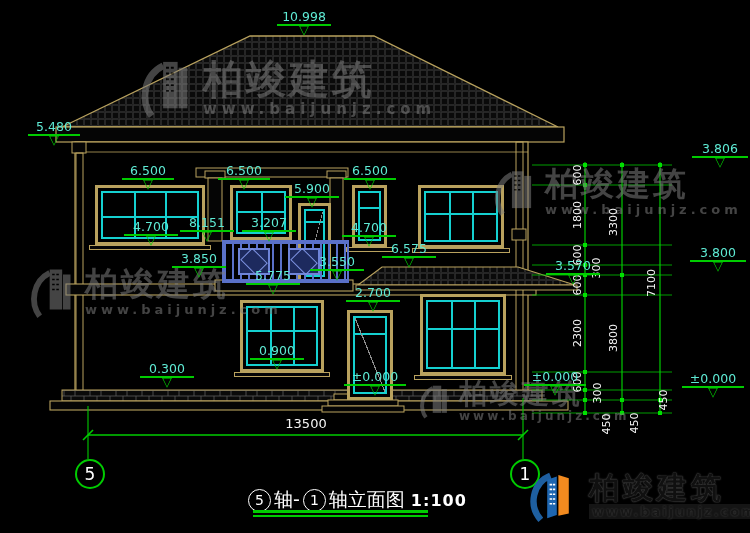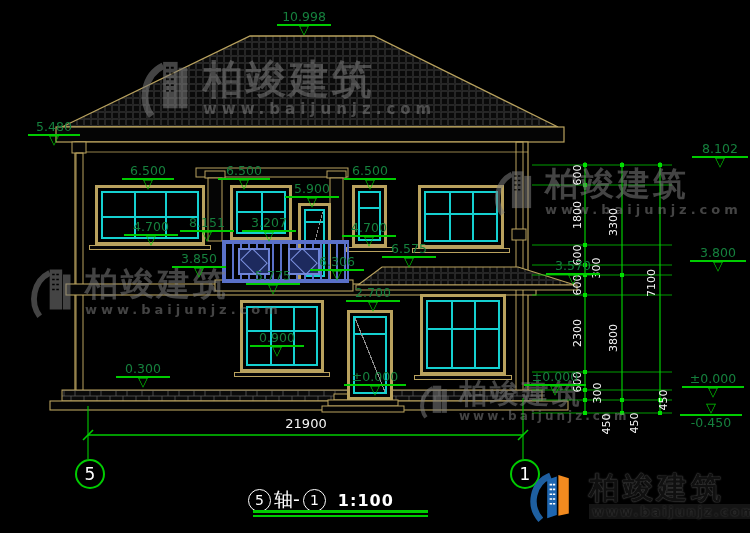--- a/index.html
+++ b/index.html
@@ -21,40 +21,40 @@
   
   .railing{position:absolute;z-index:2;}
   .rail-top,.rail-bot{height:4px;background:var(--blue);}
   .balusters{height:35px;background:repeating-linear-gradient(90deg,var(--blue) 0 2px,transparent 2px 8px);
              border-left:2px solid var(--blue);border-right:2px solid var(--blue);box-sizing:border-box;}
   .panel{position:absolute;top:8px;width:32px;height:27px;background:#1d2a5e;border:2px solid #6E84D8;box-sizing:border-box;}
   .panel::before{content:"";position:absolute;inset:3px;border:1.5px solid #7d92e0;transform:rotate(45deg);}
 
   
   .em{position:absolute;display:flex;flex-direction:column;align-items:center;z-index:5;}
-  .ev{color:#15803d;font-size:12.5px;line-height:14px;white-space:nowrap;}
+  .ev{color:#5eead4;font-size:12.5px;line-height:14px;white-space:nowrap;}
   .el{display:block;height:2px;background:var(--green);width:100%;}
   .et{color:var(--green);font-size:13px;line-height:10px;height:11px;margin-top:-1px;}
   .et::before{content:"▽";}
 
   
   .vd{position:absolute;color:#f5f5f5;font-size:11px;transform:translate(-50%,-50%) rotate(-90deg);
       white-space:nowrap;z-index:4;}
   .hd{position:absolute;transform:translate(-50%,-50%);color:#f5f5f5;font-size:13px;z-index:4;}
 
   
   .bubble{position:absolute;width:26px;height:26px;border:2px solid var(--green);border-radius:50%;
           display:flex;align-items:center;justify-content:center;color:#fff;font-size:17px;z-index:5;}
 
   
   .title{position:absolute;left:248px;top:487px;display:flex;align-items:center;gap:3px;color:#fff;
          font-size:19px;z-index:5;white-space:nowrap;}
   .circ{width:21px;height:21px;border:1.5px solid #fff;border-radius:50%;display:flex;align-items:center;
         justify-content:center;font-size:14px;flex:0 0 auto;}
-  .scale{font-size:16px;font-weight:bold;margin-left:9px;letter-spacing:1px;}
+  .scale{font-size:16px;font-weight:bold;margin-left:3px;letter-spacing:1px;}
   .tl{position:absolute;background:var(--green);z-index:5;}
 
   
   .wm{position:absolute;display:flex;align-items:center;gap:7px;color:#7c7c7c;opacity:.55;z-index:3;}
   .wm-brand{font-weight:bold;letter-spacing:3px;line-height:1.05;}
   .wm-url{font-weight:bold;letter-spacing:2.5px;}
   .wm1 .wm-brand{font-size:40px;}.wm1 .wm-url{font-size:15px;letter-spacing:5px;}
   .wm2 .wm-brand{font-size:33px;}.wm2 .wm-url{font-size:13px;letter-spacing:4px;}
   .wm3 .wm-brand{font-size:33px;}.wm3 .wm-url{font-size:13px;letter-spacing:4px;}
   .wm4 .wm-brand{font-size:28px;}.wm4 .wm-url{font-size:12px;letter-spacing:3px;}
@@ -337,108 +337,104 @@
       <span class="ev">6.575</span>
       <span class="el"></span>
       <span class="et"></span>
     </div>
   <div class="em" style="left:172px;top:252px;width:54px">
       <span class="ev">3.850</span>
       <span class="el"></span>
       <span class="et"></span>
     </div>
   <div class="em" style="left:310px;top:255px;width:54px">
-      <span class="ev">6.306</span>
+      <span class="ev">3.550</span>
       <span class="el"></span>
       <span class="et"></span>
     </div>
   <div class="em" style="left:246px;top:269px;width:54px">
       <span class="ev">5.775</span>
       <span class="el"></span>
       <span class="et"></span>
     </div>
   <div class="em" style="left:546px;top:259px;width:54px">
       <span class="ev">3.570</span>
       <span class="el"></span>
       <span class="et"></span>
     </div>
   <div class="em" style="left:346px;top:286px;width:54px">
       <span class="ev">2.700</span>
       <span class="el"></span>
       <span class="et"></span>
     </div>
-  <div class="em" style="left:250px;top:331px;width:54px">
+  <div class="em" style="left:250px;top:344px;width:54px">
       <span class="ev">0.900</span>
       <span class="el"></span>
       <span class="et"></span>
     </div>
-  <div class="em" style="left:116px;top:362px;width:54px">
+  <div class="em" style="left:140px;top:362px;width:54px">
       <span class="ev">0.300</span>
       <span class="el"></span>
       <span class="et"></span>
     </div>
   <div class="em" style="left:344px;top:370px;width:62px">
       <span class="ev">±0.000</span>
       <span class="el"></span>
       <span class="et"></span>
     </div>
   <div class="em" style="left:524px;top:370px;width:62px">
       <span class="ev">±0.000</span>
       <span class="el"></span>
       <span class="et"></span>
     </div>
   <div class="em" style="left:692px;top:142px;width:56px">
-      <span class="ev">8.102</span>
+      <span class="ev">3.806</span>
       <span class="el"></span>
       <span class="et"></span>
     </div>
   <div class="em" style="left:690px;top:246px;width:56px">
       <span class="ev">3.800</span>
       <span class="el"></span>
       <span class="et"></span>
     </div>
   <div class="em" style="left:682px;top:372px;width:62px">
       <span class="ev">±0.000</span>
       <span class="el"></span>
       <span class="et"></span>
-    </div>
-  <div class="em" style="left:680px;top:404px;width:62px">
-      <span class="et"></span>
-      <span class="el"></span>
-      <span class="ev">-0.450</span>
     </div>
 
   <span class="vd" style="left:577px;top:175px">600</span>
   <span class="vd" style="left:577px;top:215px">1800</span>
   <span class="vd" style="left:577px;top:255px">600</span>
   <span class="vd" style="left:596px;top:268px">300</span>
   <span class="vd" style="left:577px;top:285px">600</span>
   <span class="vd" style="left:577px;top:333px">2300</span>
   <span class="vd" style="left:577px;top:382px">600</span>
   <span class="vd" style="left:597px;top:393px">300</span>
   <span class="vd" style="left:606px;top:424px">450</span>
   <span class="vd" style="left:613px;top:222px">3300</span>
   <span class="vd" style="left:613px;top:338px">3800</span>
   <span class="vd" style="left:634px;top:423px">450</span>
   <span class="vd" style="left:651px;top:283px">7100</span>
   <span class="vd" style="left:663px;top:400px">450</span>
 
-  <span class="hd" style="left:306px;top:423px">21900</span>
+  <span class="hd" style="left:306px;top:423px">13500</span>
 
   <div class="bubble" style="left:75px;top:459px">
       <span>5</span>
     </div>
   <div class="bubble" style="left:510px;top:459px">
       <span>1</span>
     </div>
 
   <div class="title">
     <span class="circ">5</span>
     <span>轴-</span>
     <span class="circ">1</span>
+    <span>轴立面图</span>
     <span class="scale">1:100</span>
   </div>
   <div class="tl" style="left:253px;top:510px;width:175px;height:3px"></div>
   <div class="tl" style="left:253px;top:515px;width:175px;height:2px"></div>
 
   <div class="logo">
     <svg width="56" height="62" viewBox="0 0 70 70">
       <path d="M16 66C0 48 6 20 28 11" stroke="#1E5FA0" stroke-width="8" fill="none"></path>
       <polygon points="24,16 36,12 36,60 24,64" fill="#1E66B0"></polygon>
       <polygon points="38,10 51,14 51,58 38,61" fill="#F28A1F"></polygon>

